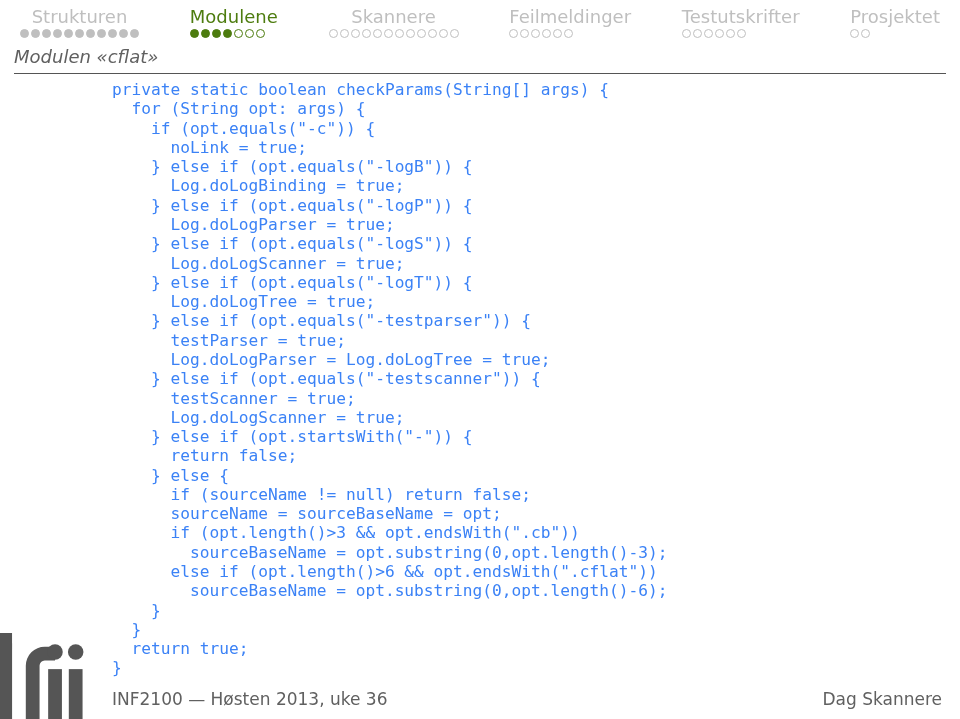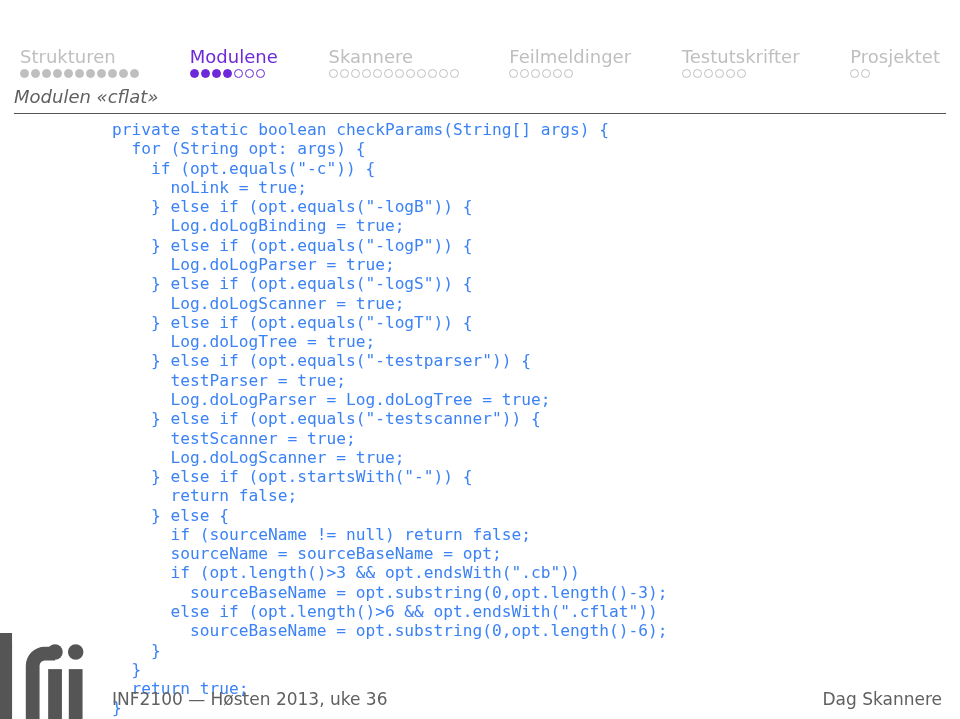--- a/index.html
+++ b/index.html
@@ -13,26 +13,25 @@
   }
   .nav {
     display: flex;
     padding: 6px 12px 0 12px;
     gap: 0;
     justify-content: space-between;
   }
   .nav-item {
     color: #bfbfbf;
     font-size: 18px;
-    text-align: left;
+    text-align: center;
     flex: 0 0 auto;
     padding: 0 8px;
-    margin-top: 40px;
-  }
-  .nav-item.active { color: #6d28d9; }
+  }
+  .nav-item.active { color: #4d7c0f; }
   .nav-item .label { display:block; margin-bottom:2px; }
   .progress { display:flex; gap:2px; margin-top:2px; }
   .dot {
     width: 9px; height: 9px; border-radius: 50%;
     border: 1.2px solid currentColor;
   }
   .dot.filled { background: currentColor; }
   .subtitle {
     color: #606060;
     font-size: 18px;

